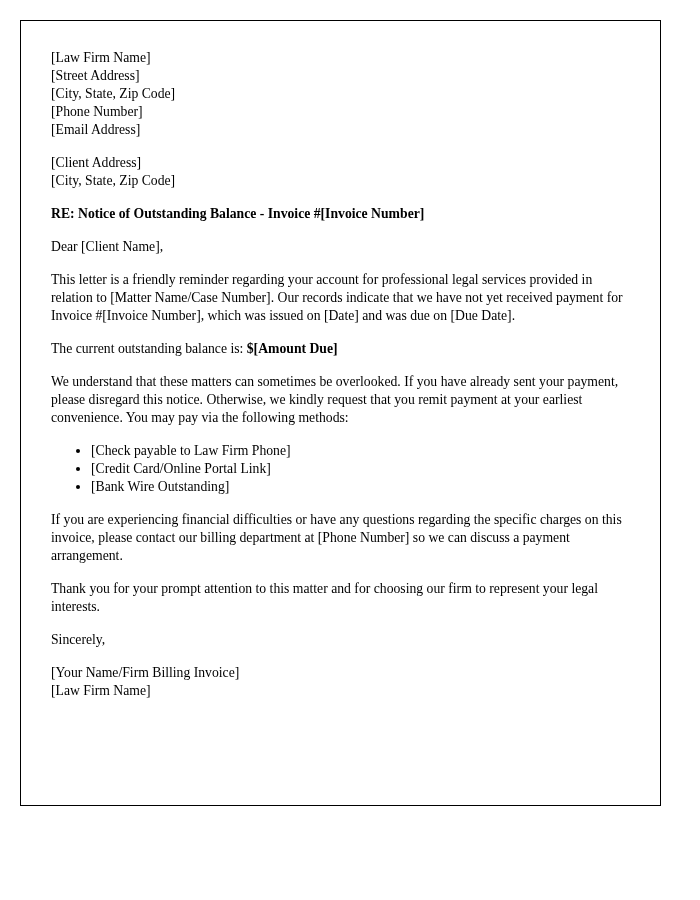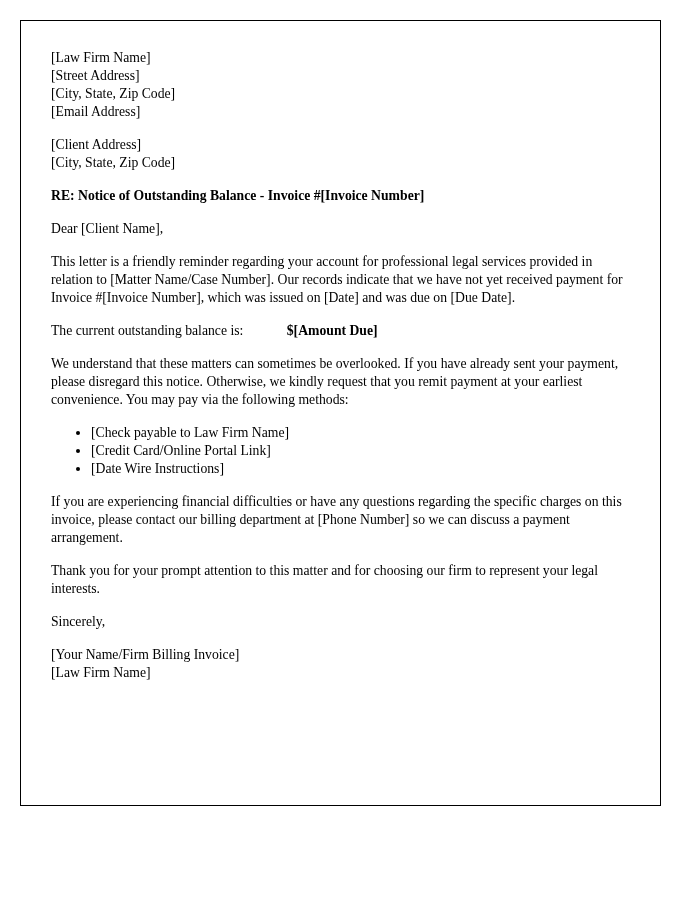--- a/index.html
+++ b/index.html
@@ -27,62 +27,63 @@
     padding: 28px 30px 0 30px;
     font-size: 13.7px;
     line-height: 18px;
     color: #000000;
   }
   .addr-line { white-space: pre; }
   .para { margin-top: 15px; }
   .block { margin-top: 15px; }
   .block.first { margin-top: 0; }
   .subject { font-weight: bold; }
-  .bold { font-weight: bold; margin-left: 40px; }
+  .bold { font-weight: bold; }
   ul.methods {
     margin: 15px 0 0 0;
     padding-left: 40px;
     list-style: disc outside;
   }
   ul.methods li { margin: 0; }
 </style>
 </head>
 <body>
 
 <div class="page">
   <div class="letter-frame">
     <div class="letter-body">
 
       <div class="block first">
         <div class="addr-line">[Law Firm Name]</div>
         <div class="addr-line">[Street Address]</div>
         <div class="addr-line">[City, State, Zip Code]</div>
+        <div class="addr-line">[Phone Number]</div>
         <div class="addr-line">[Email Address]</div>
       </div>
 
 
       <div class="block">
         <div class="addr-line">[Client Address]</div>
         <div class="addr-line">[City, State, Zip Code]</div>
       </div>
 
       <div class="para subject">RE: Notice of Outstanding Balance - Invoice #[Invoice Number]</div>
 
       <div class="para">Dear [Client Name],</div>
 
       <div class="para">This letter is a friendly reminder regarding your account for professional legal services provided in relation to [Matter Name/Case Number]. Our records indicate that we have not yet received payment for Invoice #[Invoice Number], which was issued on [Date] and was due on [Due Date].</div>
 
       <div class="para"><span>The current outstanding balance is: </span><span class="bold">$[Amount Due]</span></div>
 
       <div class="para">We understand that these matters can sometimes be overlooked. If you have already sent your payment, please disregard this notice. Otherwise, we kindly request that you remit payment at your earliest convenience. You may pay via the following methods:</div>
 
       <ul class="methods">
-        <li>[Check payable to Law Firm Name]</li>
+        <li>[Check payable to Law Firm Phone]</li>
         <li>[Credit Card/Online Portal Link]</li>
-        <li>[Date Wire Instructions]</li>
+        <li>[Bank Wire Outstanding]</li>
       </ul>
 
       <div class="para">If you are experiencing financial difficulties or have any questions regarding the specific charges on this invoice, please contact our billing department at [Phone Number] so we can discuss a payment arrangement.</div>
 
       <div class="para">Thank you for your prompt attention to this matter and for choosing our firm to represent your legal interests.</div>
 
       <div class="para">Sincerely,</div>
 
       <div class="block">
         <div class="addr-line">[Your Name/Firm Billing Invoice]</div>

